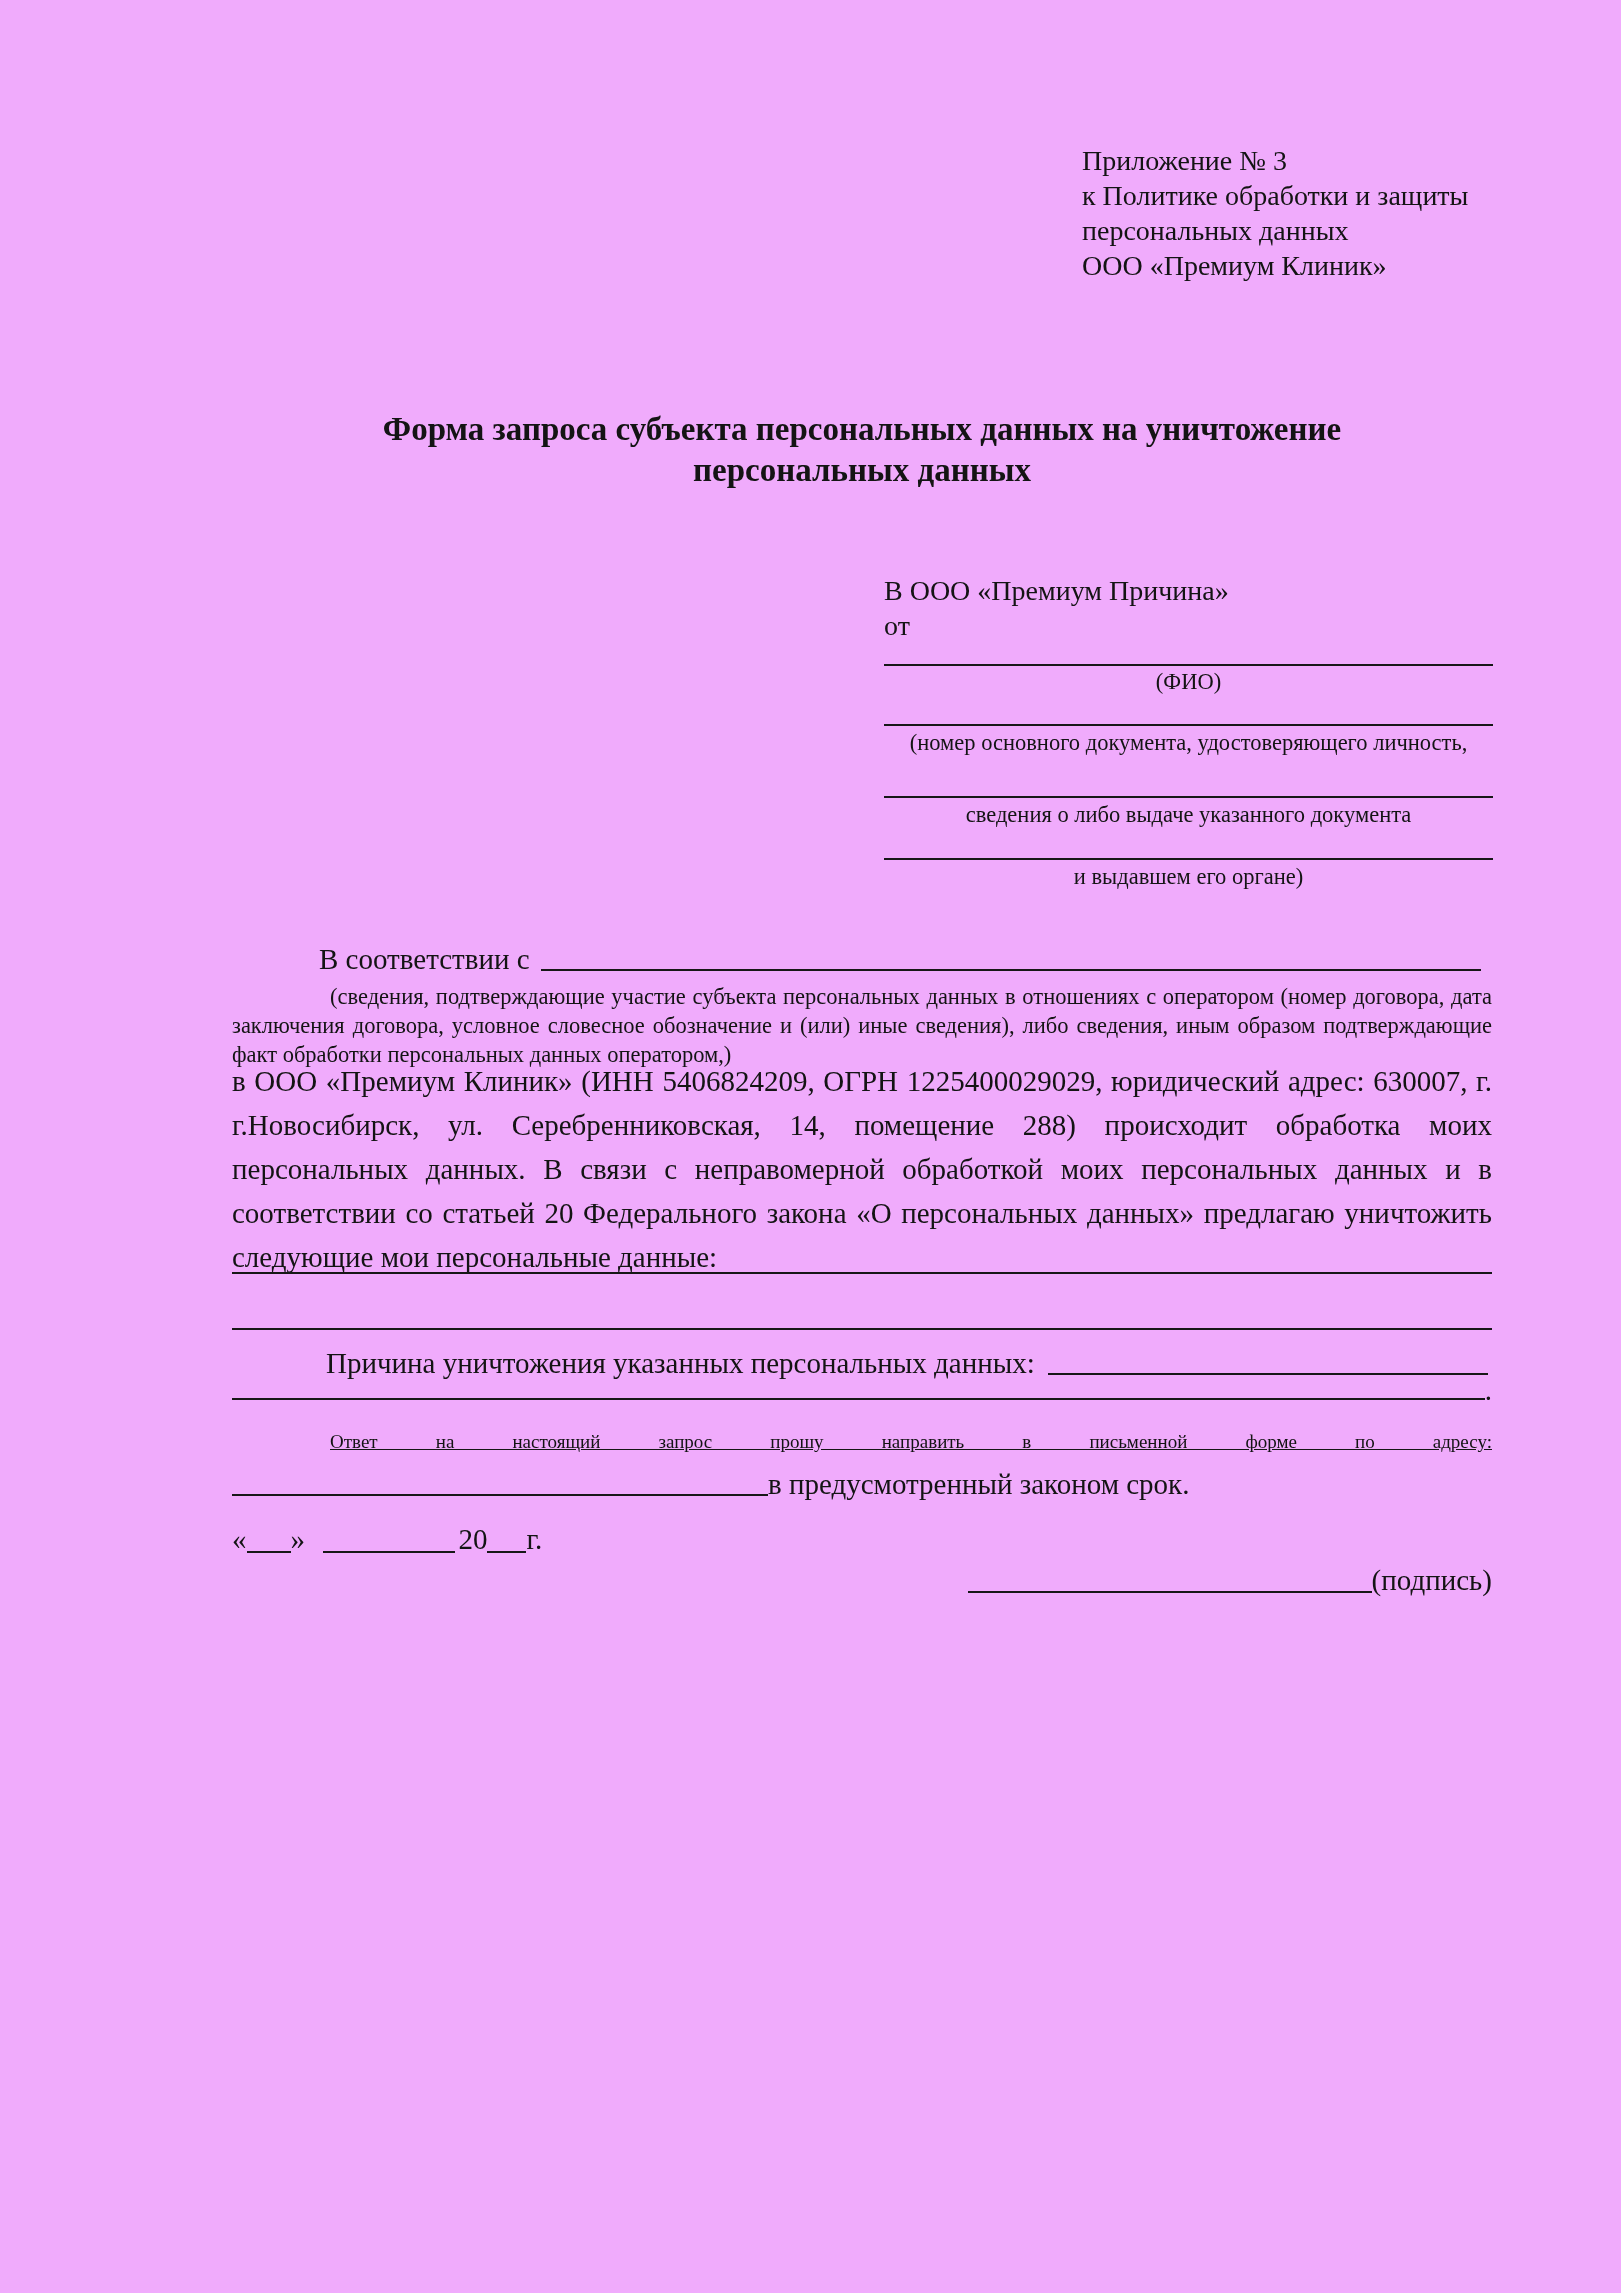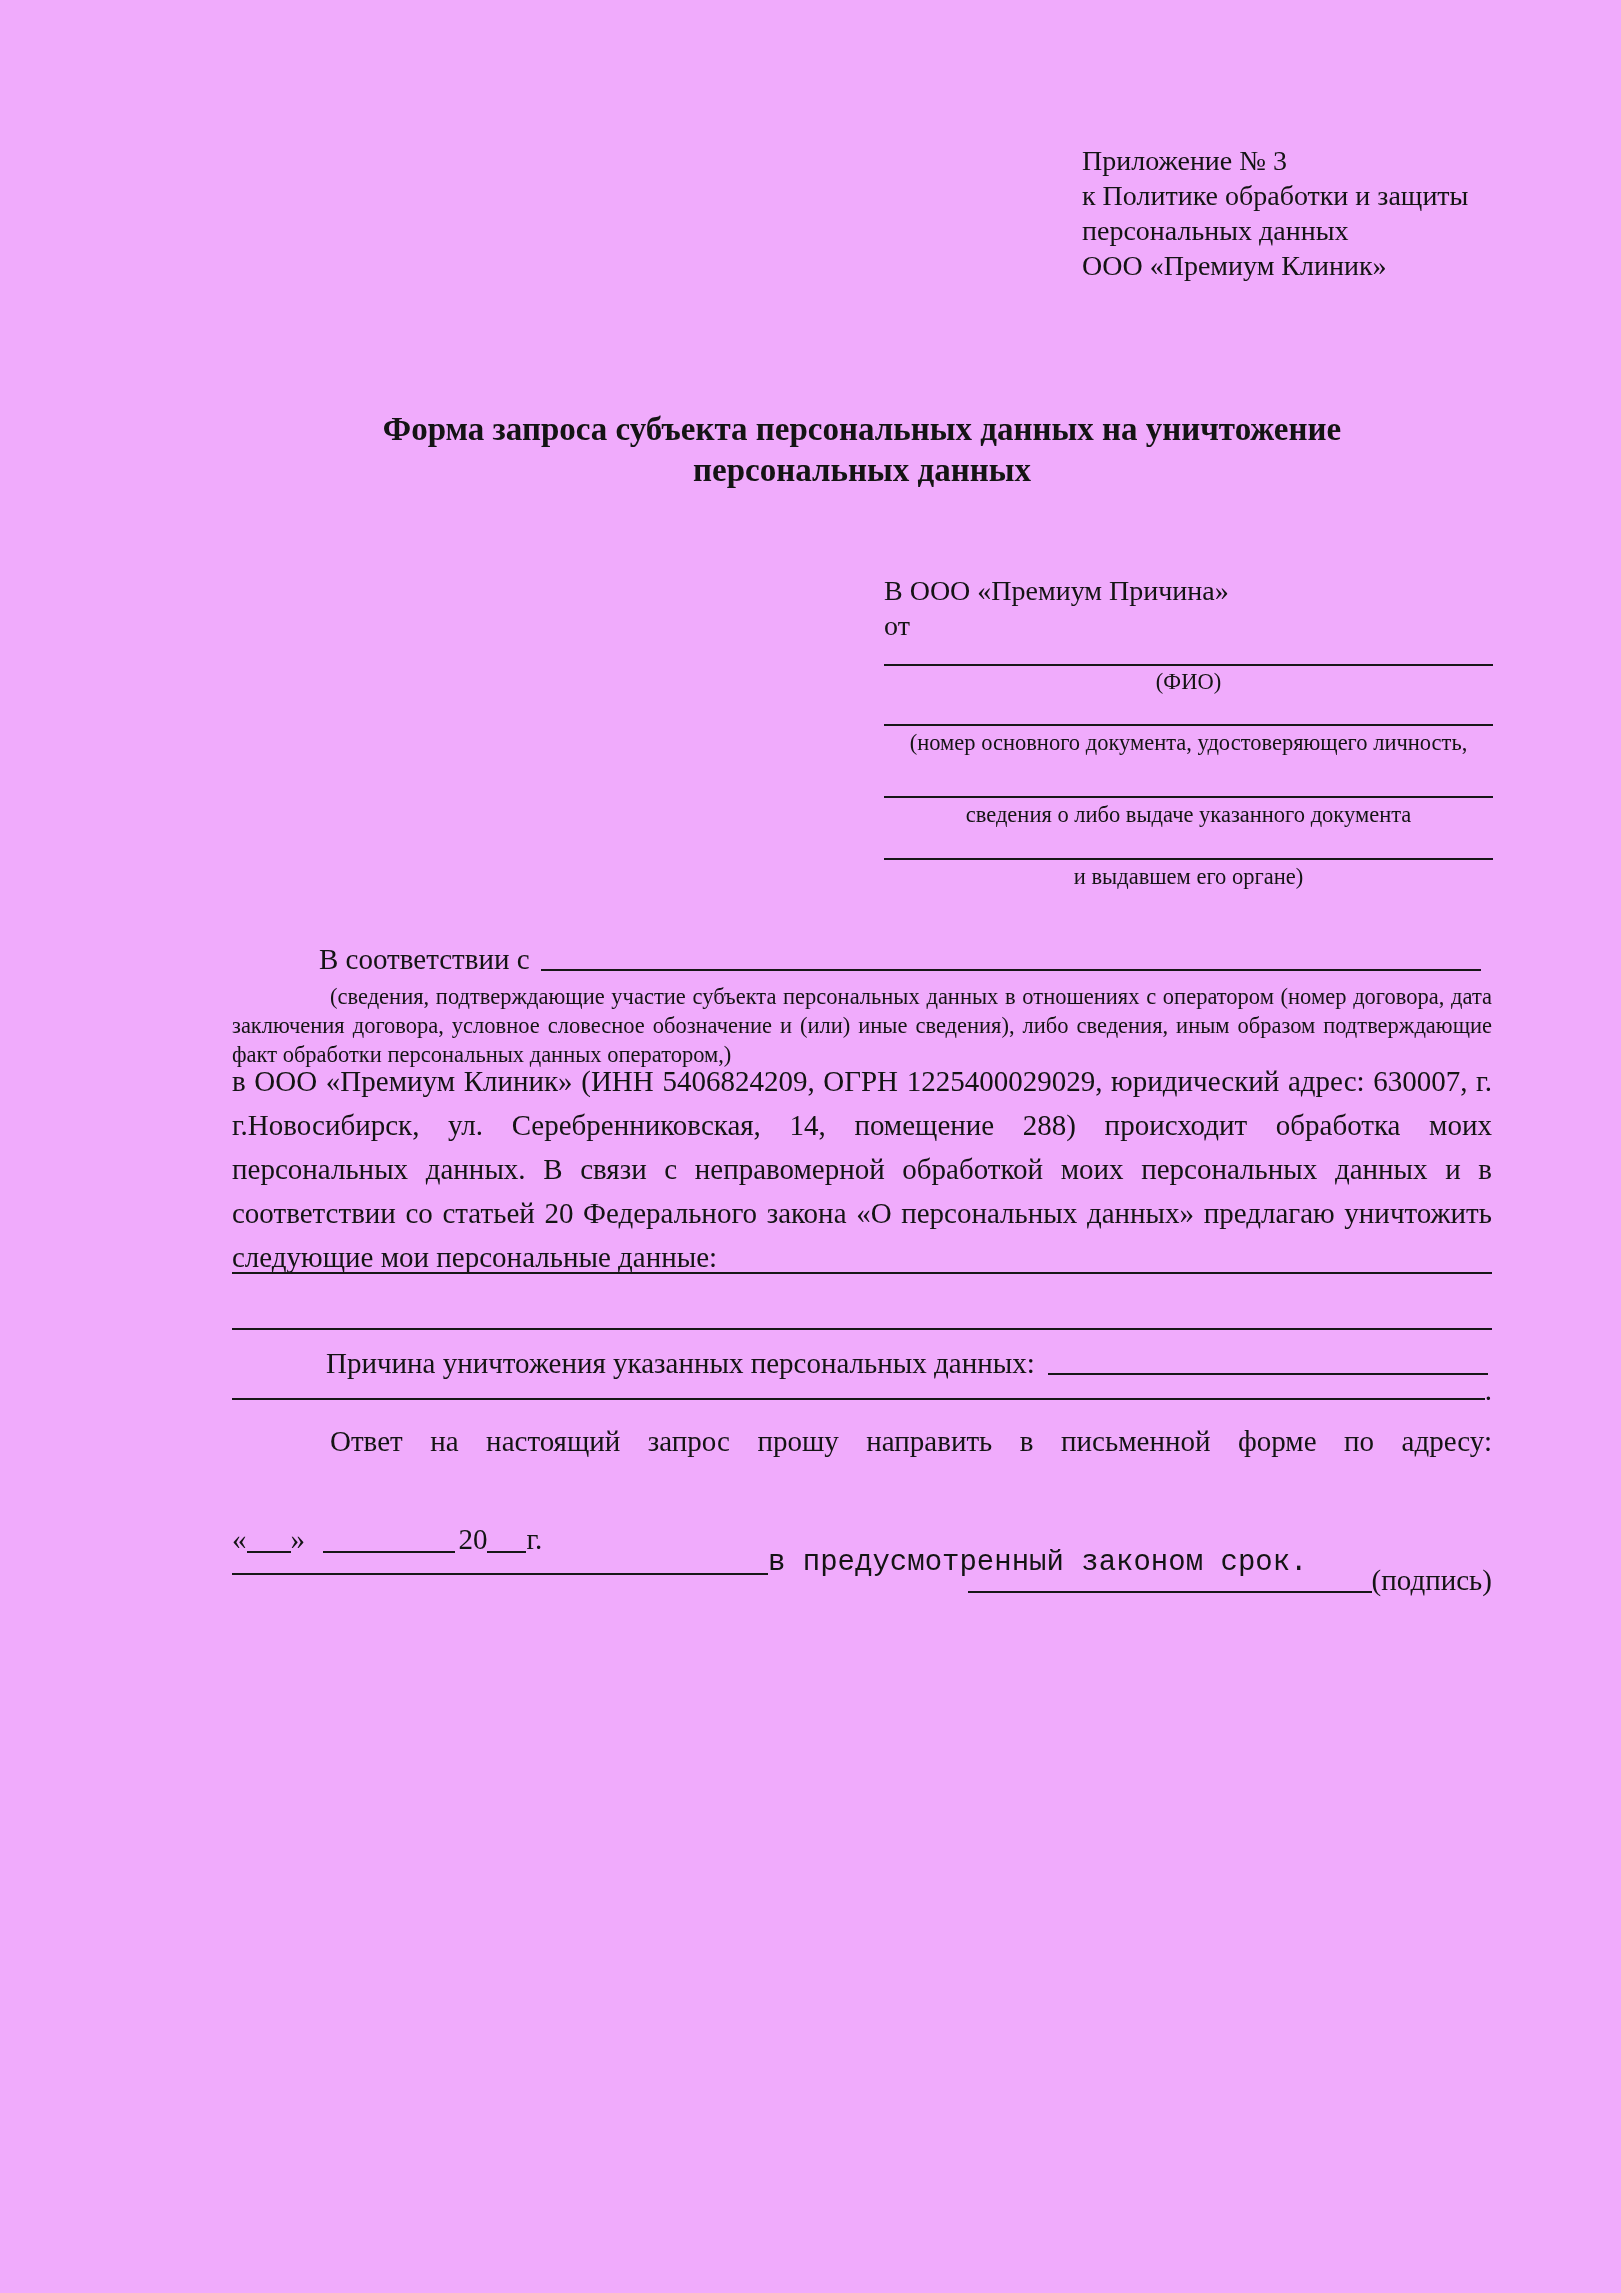--- a/index.html
+++ b/index.html
@@ -40,24 +40,24 @@
           font-size:29px; line-height:44px; text-align:justify; }
 
   .hrule { left:232px; width:1260px; border-top:2.9px solid #171717; height:0; }
 
   .reason { left:228px; top:1345px; width:1260px; }
   .reason .lead { padding-left:98px; }
 
   .dotrow { left:232px; top:1372px; width:1260px; }
   .dotrow .fill { margin-bottom:7.8px; }
 
-  .resp1 { left:232px; top:1423px; width:1260px; font-size:29px; line-height:37px;
-           text-align:justify; text-align-last:justify; text-indent:98px; }
+  .resp1 { left:232px; top:1423px; width:1260px; font-size:19px; line-height:37px;
+           text-align:justify; text-align-last:justify; text-indent:98px;text-decoration:underline; }
 
-  .resp2 { left:232px; top:1545px; width:1260px;font-family:Liberation Mono, monospace; }
+  .resp2 { left:232px; top:1466px; width:1260px; }
   .resp2 .blankfixed { width:536px; border-bottom:2.9px solid #171717; margin-bottom:5.9px; }
 
   .footer { left:232px; top:1521px; width:1260px; display:flex;
             justify-content:space-between; font-size:29px; line-height:37px; }
   .sig { display:flex; align-items:flex-end;margin-top:41px; }
   .sig .fillw { width:404px; border-bottom:2.9px solid #171717; margin-bottom:5.9px; }
 
   
   .b { display:inline-block; height:0; border-bottom:2.9px solid #171717;
        position:relative; top:3.9px; }

